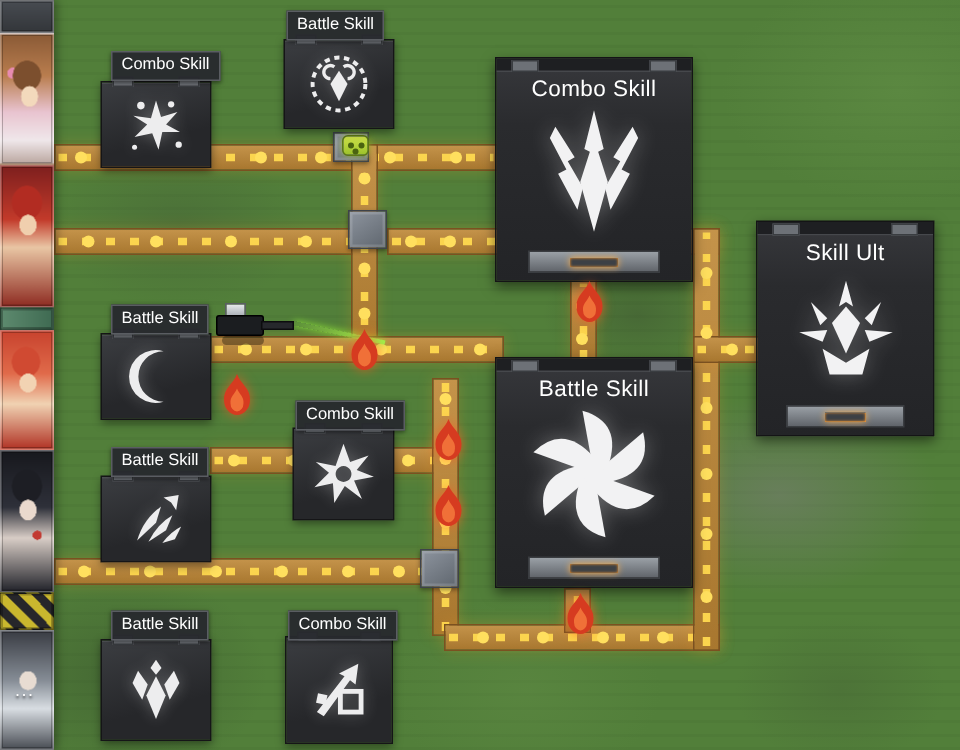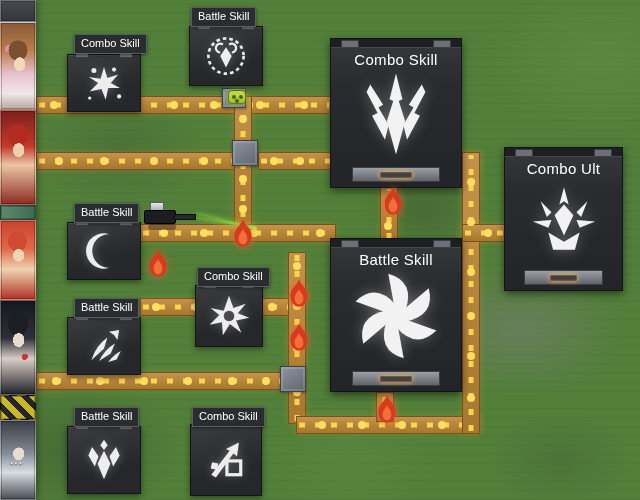--- a/index.html
+++ b/index.html
@@ -307,21 +307,21 @@
         <path d="M50 50 L42 6 Q70 14 60 44 Z" transform="rotate(240 50 50)"></path>
         <path d="M50 50 L42 6 Q70 14 60 44 Z" transform="rotate(300 50 50)"></path>
         <circle cx="50" cy="50" r="7"></circle>
       </svg>
     </div>
     <div class="platform"></div>
   </div>
 
   <div class="bigpanel" style="left:504px;top:147px;width:119px;height:144px;">
     <div class="paneltop"></div>
-    <div class="bigtitle">Combo Ult</div>
+    <div class="bigtitle">Skill Ult</div>
     <div class="bigglyph">
       <svg width="78" height="78" viewBox="0 0 100 100" fill="#f2f2f3">
         <path d="M50 8 L56 30 L50 26 L44 30 Z"></path>
         <path d="M50 30 L62 44 L50 70 L38 44 Z"></path>
         <path d="M20 26 L34 40 L28 46 Z"></path>
         <path d="M80 26 L66 40 L72 46 Z"></path>
         <path d="M10 52 L34 50 L30 60 Z"></path>
         <path d="M90 52 L66 50 L70 60 Z"></path>
         <path d="M30 66 L50 78 L70 66 L64 88 L36 88 Z"></path>
       </svg>

